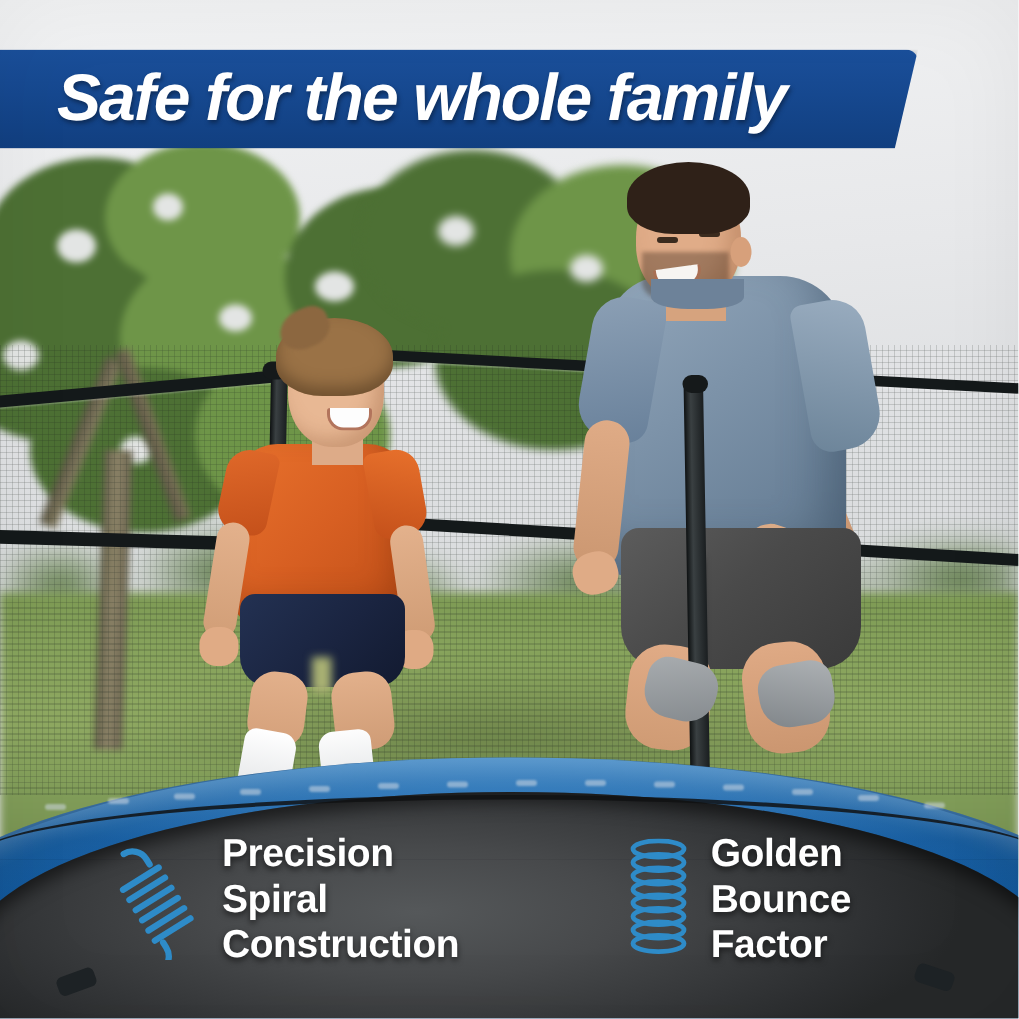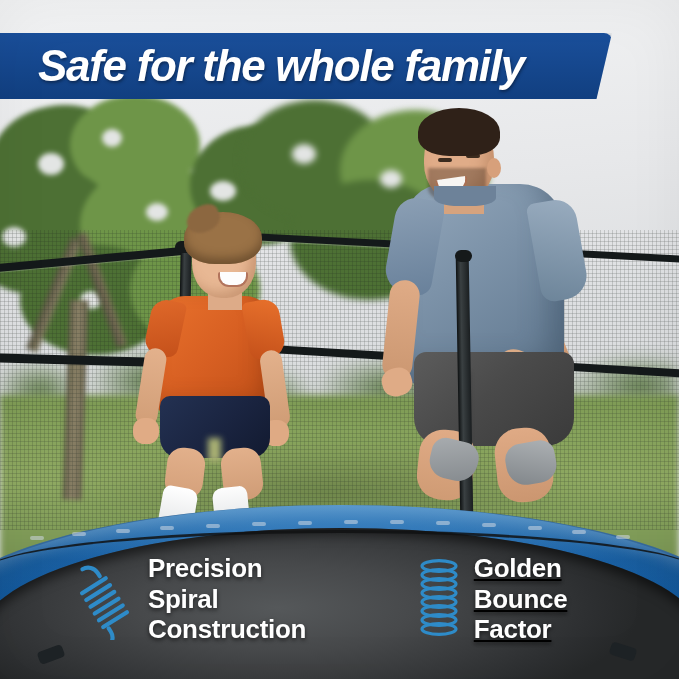--- a/index.html
+++ b/index.html
@@ -472,21 +472,21 @@
     display: flex;
     align-items: flex-end;
     padding-left: 48px;
   }
   .feature {
     display: flex;
     align-items: center;
     gap: 12px;
   }
   .feature.f1 { margin-left: 18px; }
-  .feature.f2 { margin-left: 91px; text-decoration: underline; }
+  .feature.f2 { margin-left: 91px; }
   .feature-text {
     color: #ffffff;
     font-family: "Liberation Sans", sans-serif;
     font-size: 26px;
     font-weight: bold;
     line-height: 1.18;
     letter-spacing: -0.3px;
     text-shadow: 0 2px 4px rgba(0,0,0,.62);
     white-space: pre-line;
   }

